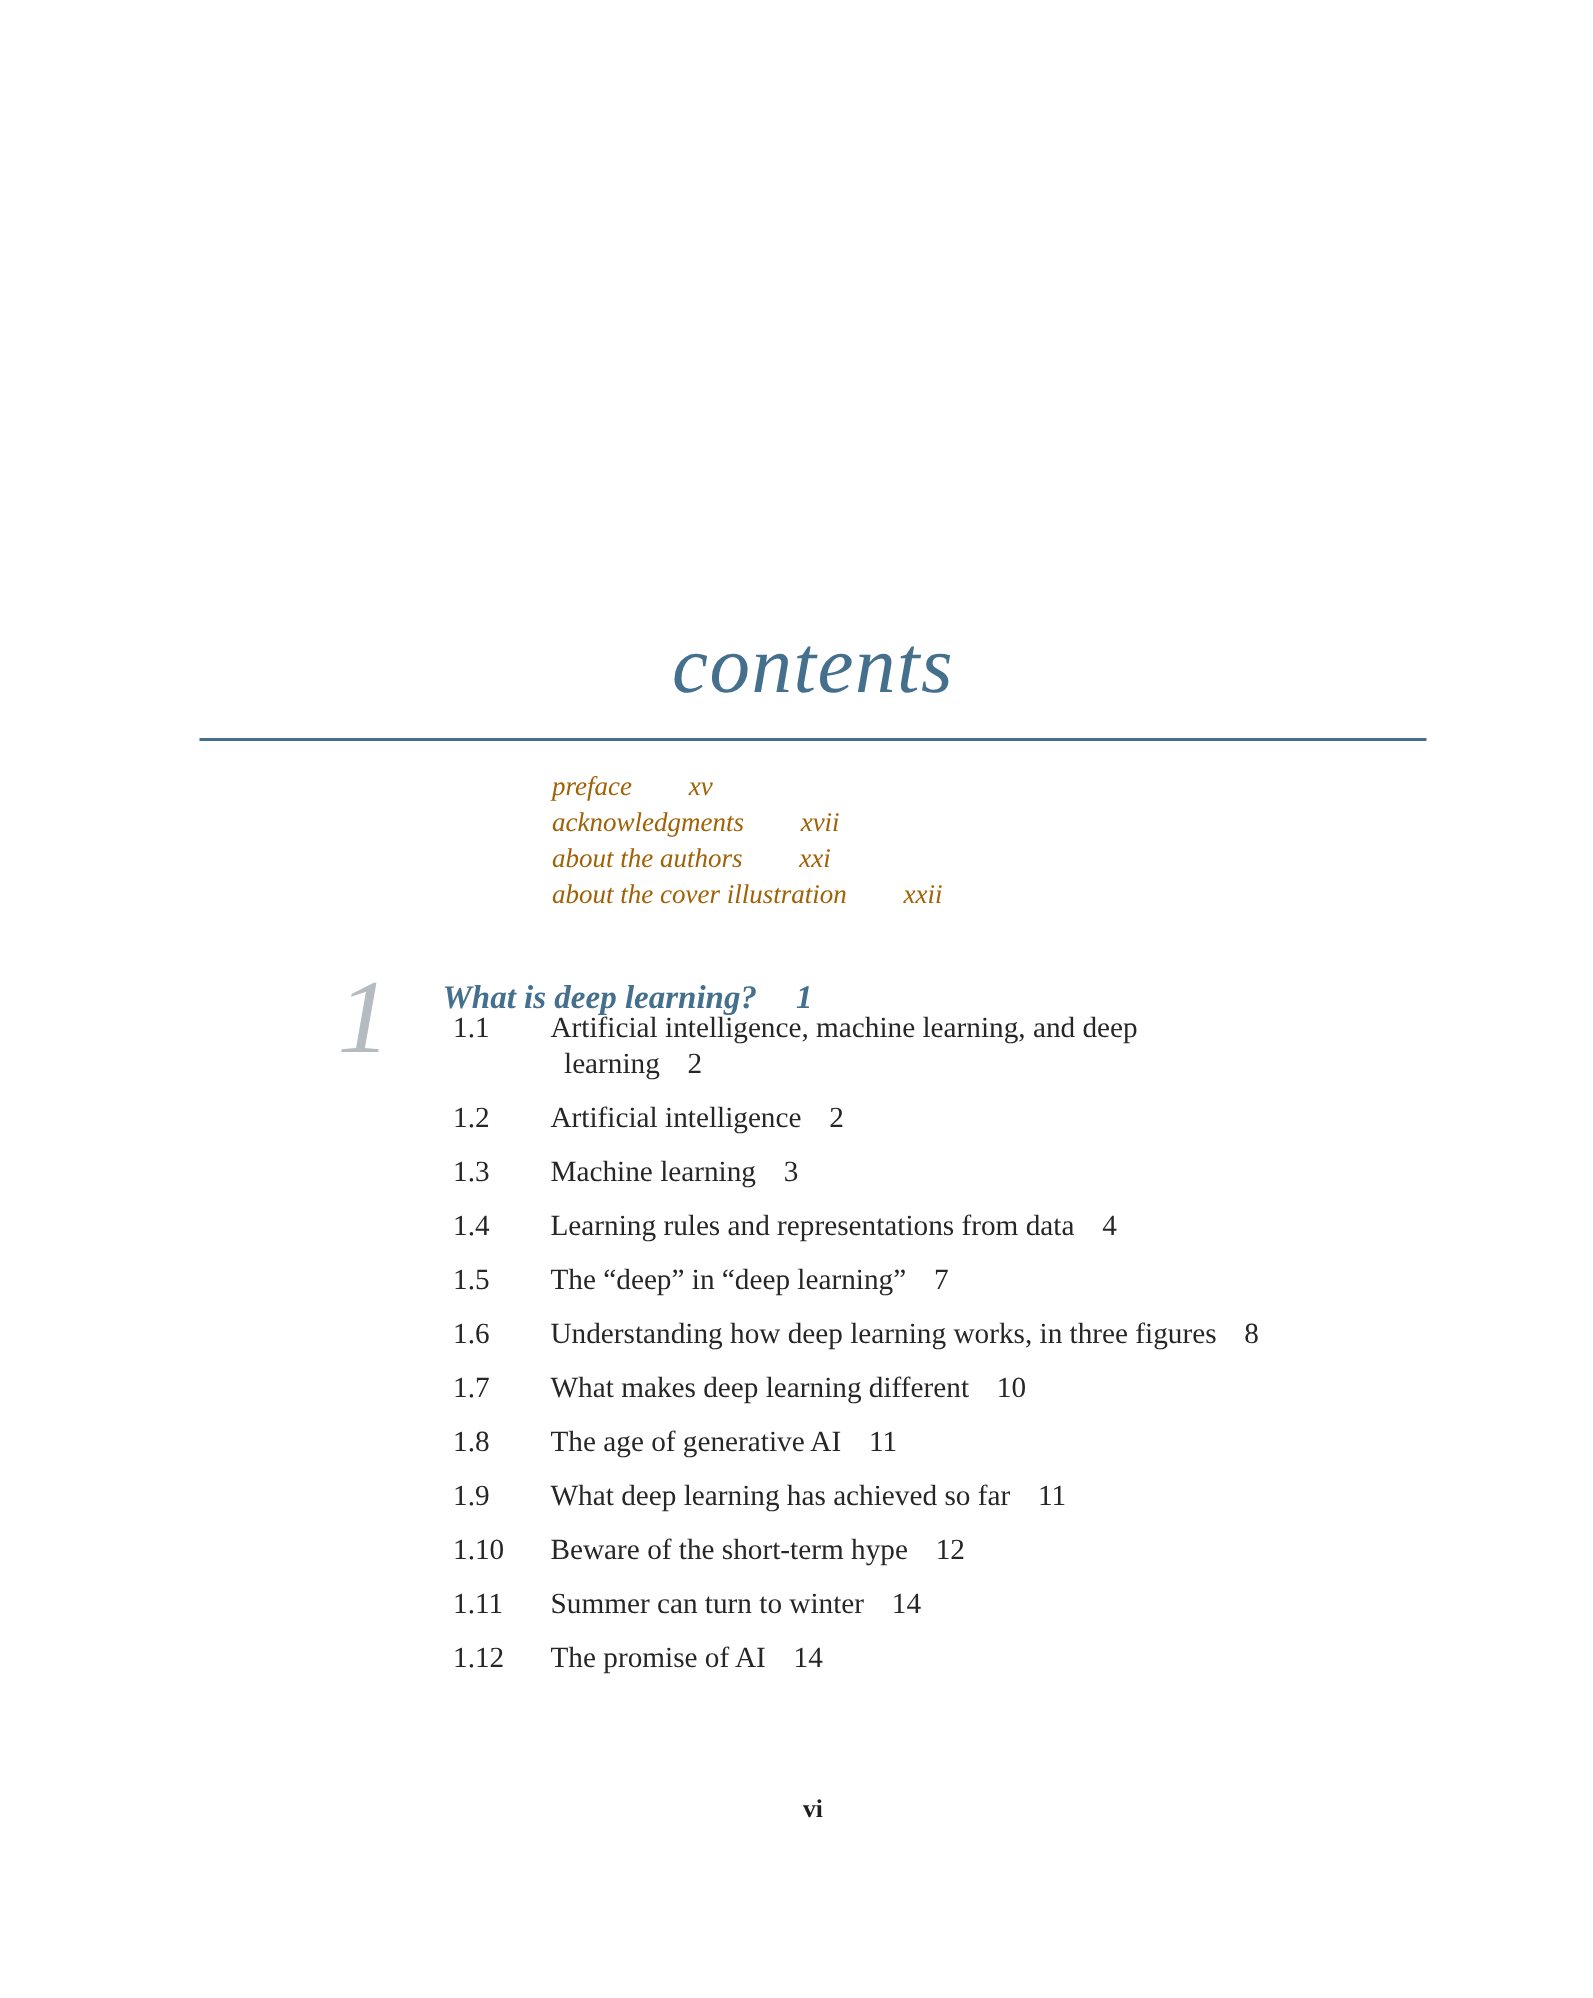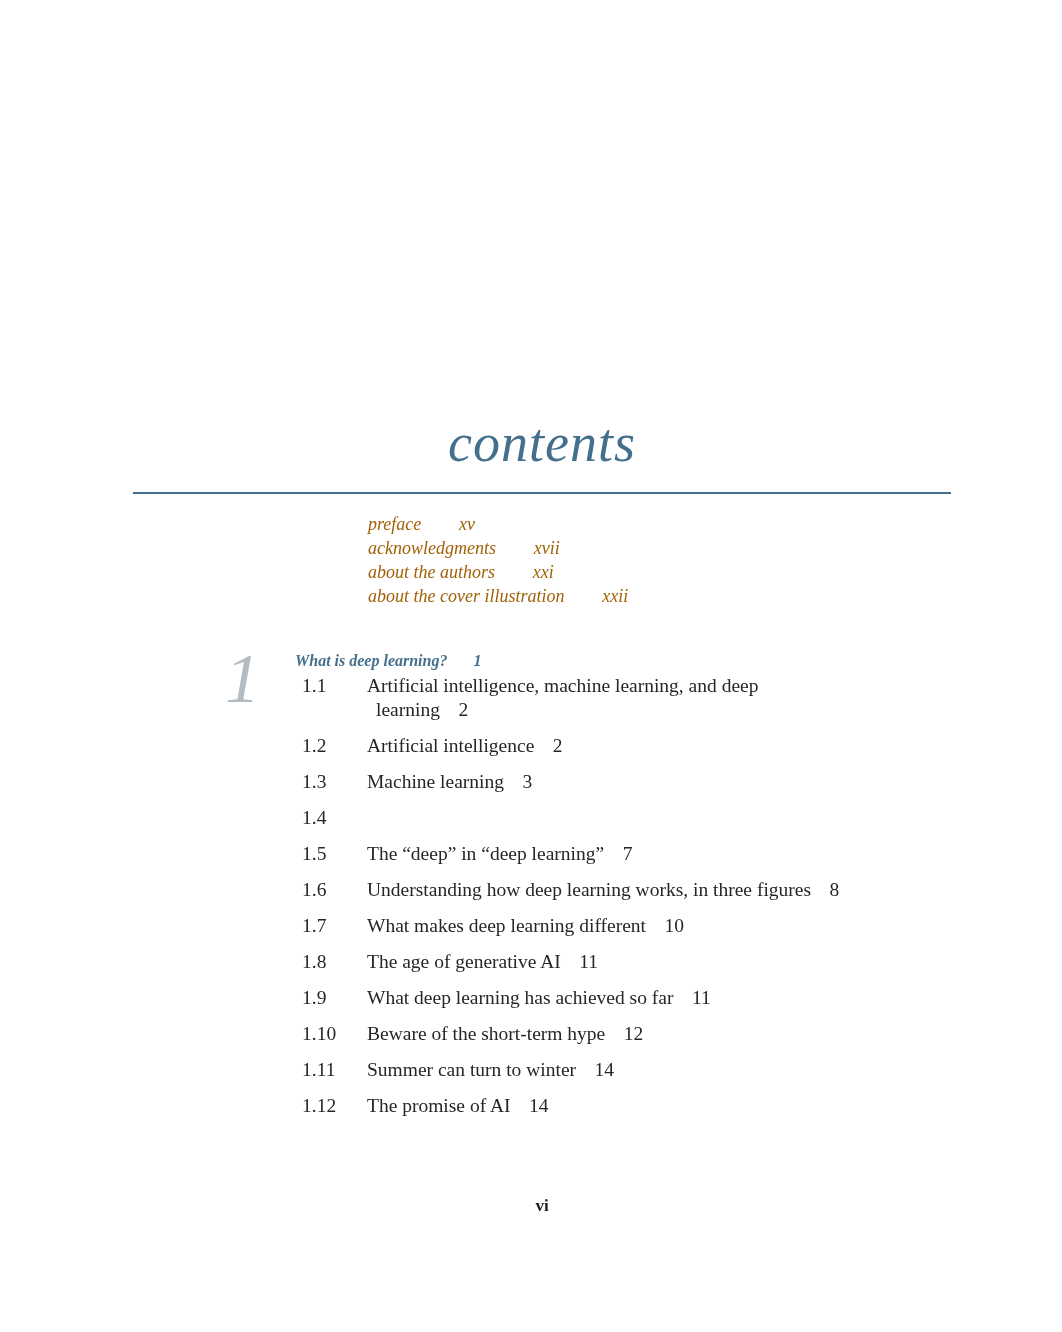--- a/index.html
+++ b/index.html
@@ -51,21 +51,21 @@
     position:absolute;
     left:225px; top:644px;
     font-size:70px;
     line-height:1;
     font-style:italic;
     color:#b5bcc1;
   }
   .chapter-head {
     position:absolute;
     left:295px; top:652px;
-    font-size:16px;
+    font-size:22px;
     font-weight:700;
     font-style:italic;
     color:#44708e;
   }
   .chapter-page { margin-left:26px; }
   
   .sections {
     position:absolute;
     left:302px; top:674px;
     width:650px;
@@ -135,20 +135,23 @@
         </span>
       </div>
       <div class="toc-row">
         <span class="sec-num">1.3</span>
         <span class="sec-body">
           <span class="sec-line">Machine learning<span class="sec-page">3</span></span>
         </span>
       </div>
       <div class="toc-row">
         <span class="sec-num">1.4</span>
+        <span class="sec-body">
+          <span class="sec-line">Learning rules and representations from data<span class="sec-page">4</span></span>
+        </span>
       </div>
       <div class="toc-row">
         <span class="sec-num">1.5</span>
         <span class="sec-body">
           <span class="sec-line">The “deep” in “deep learning”<span class="sec-page">7</span></span>
         </span>
       </div>
       <div class="toc-row">
         <span class="sec-num">1.6</span>
         <span class="sec-body">

